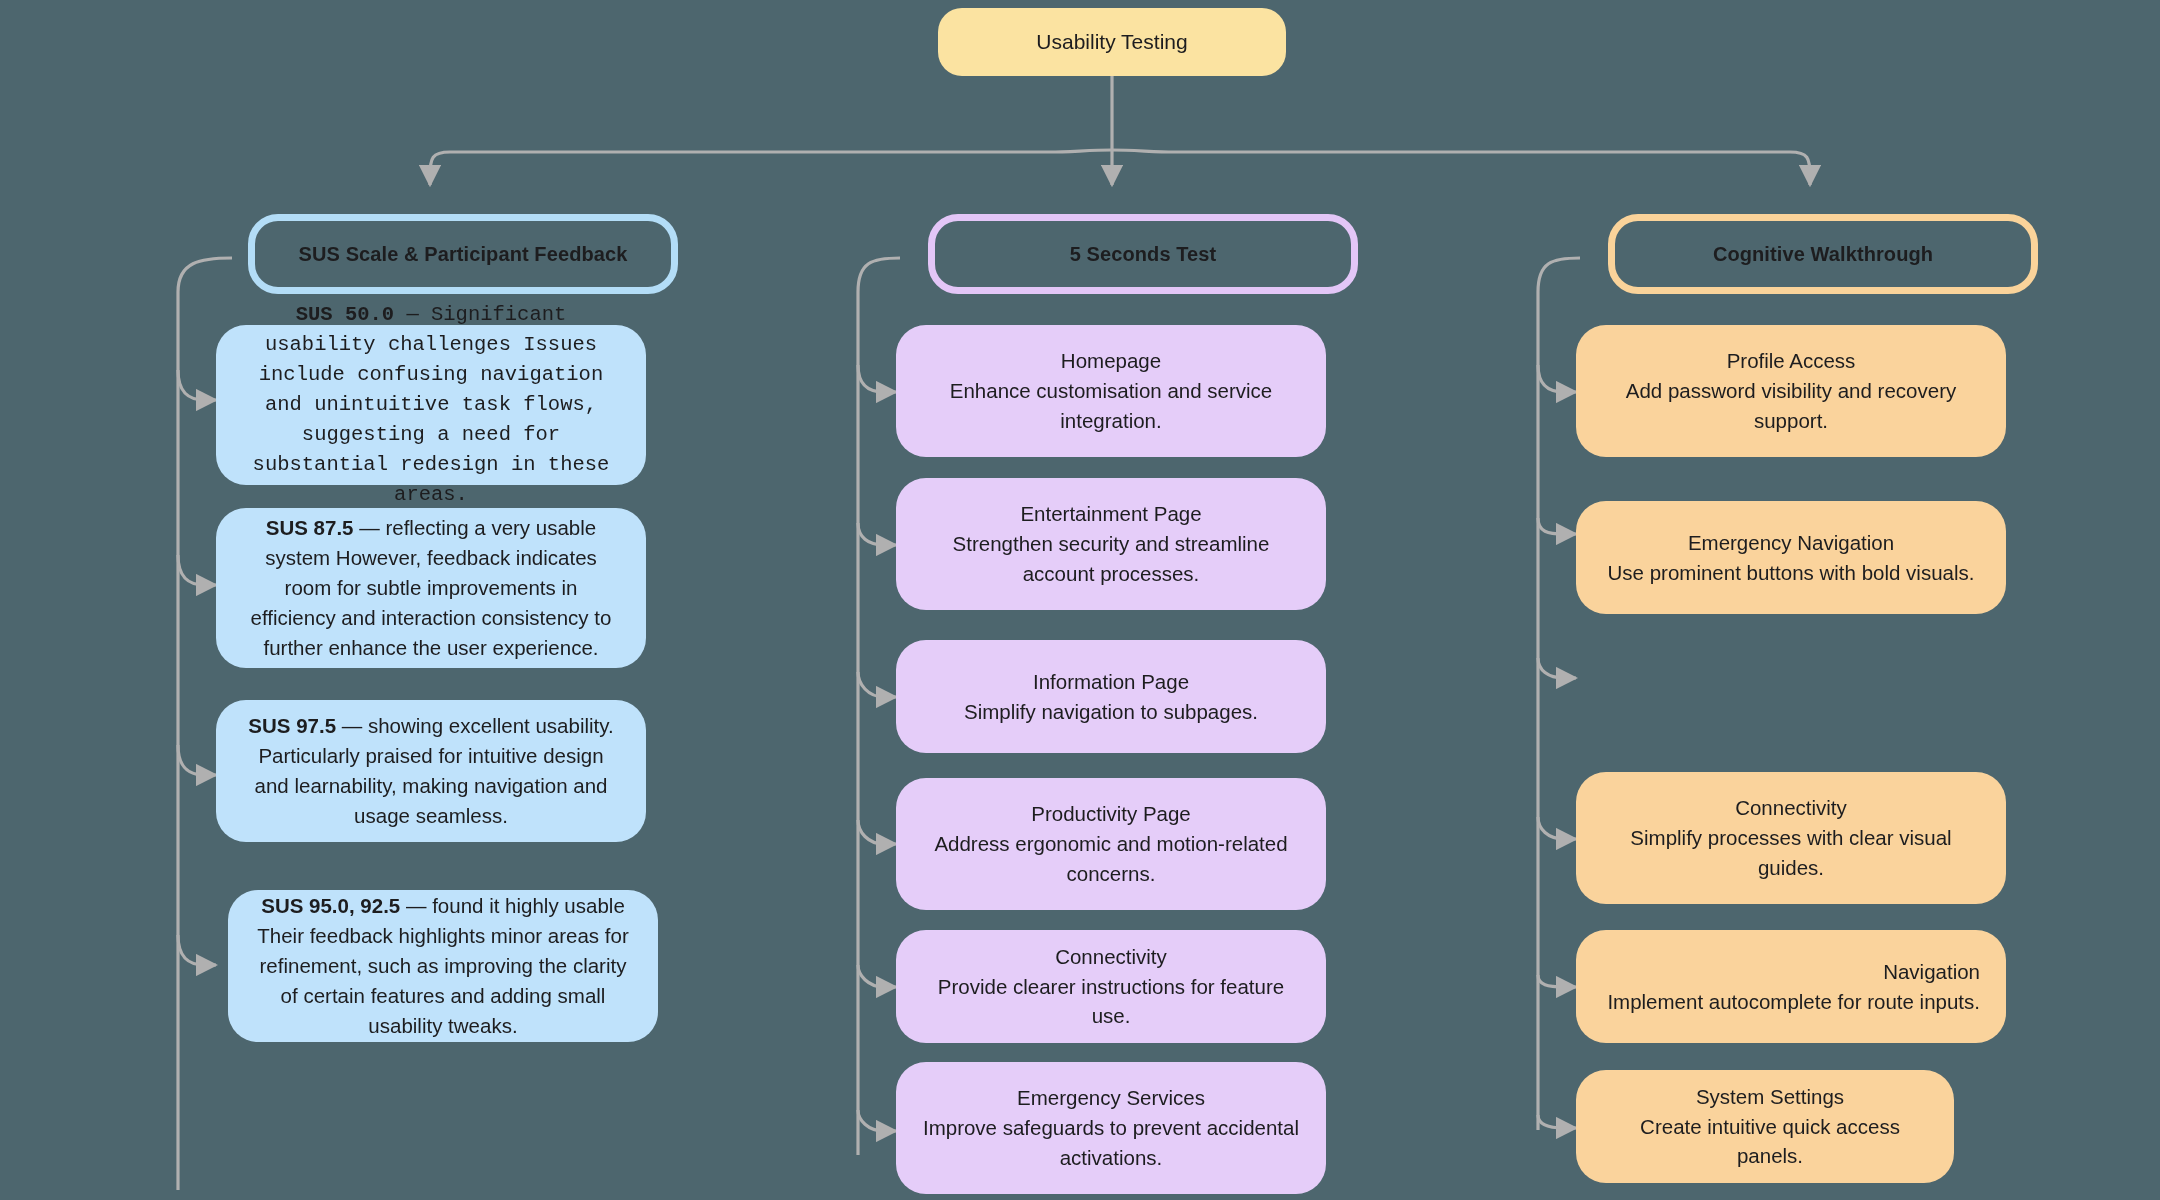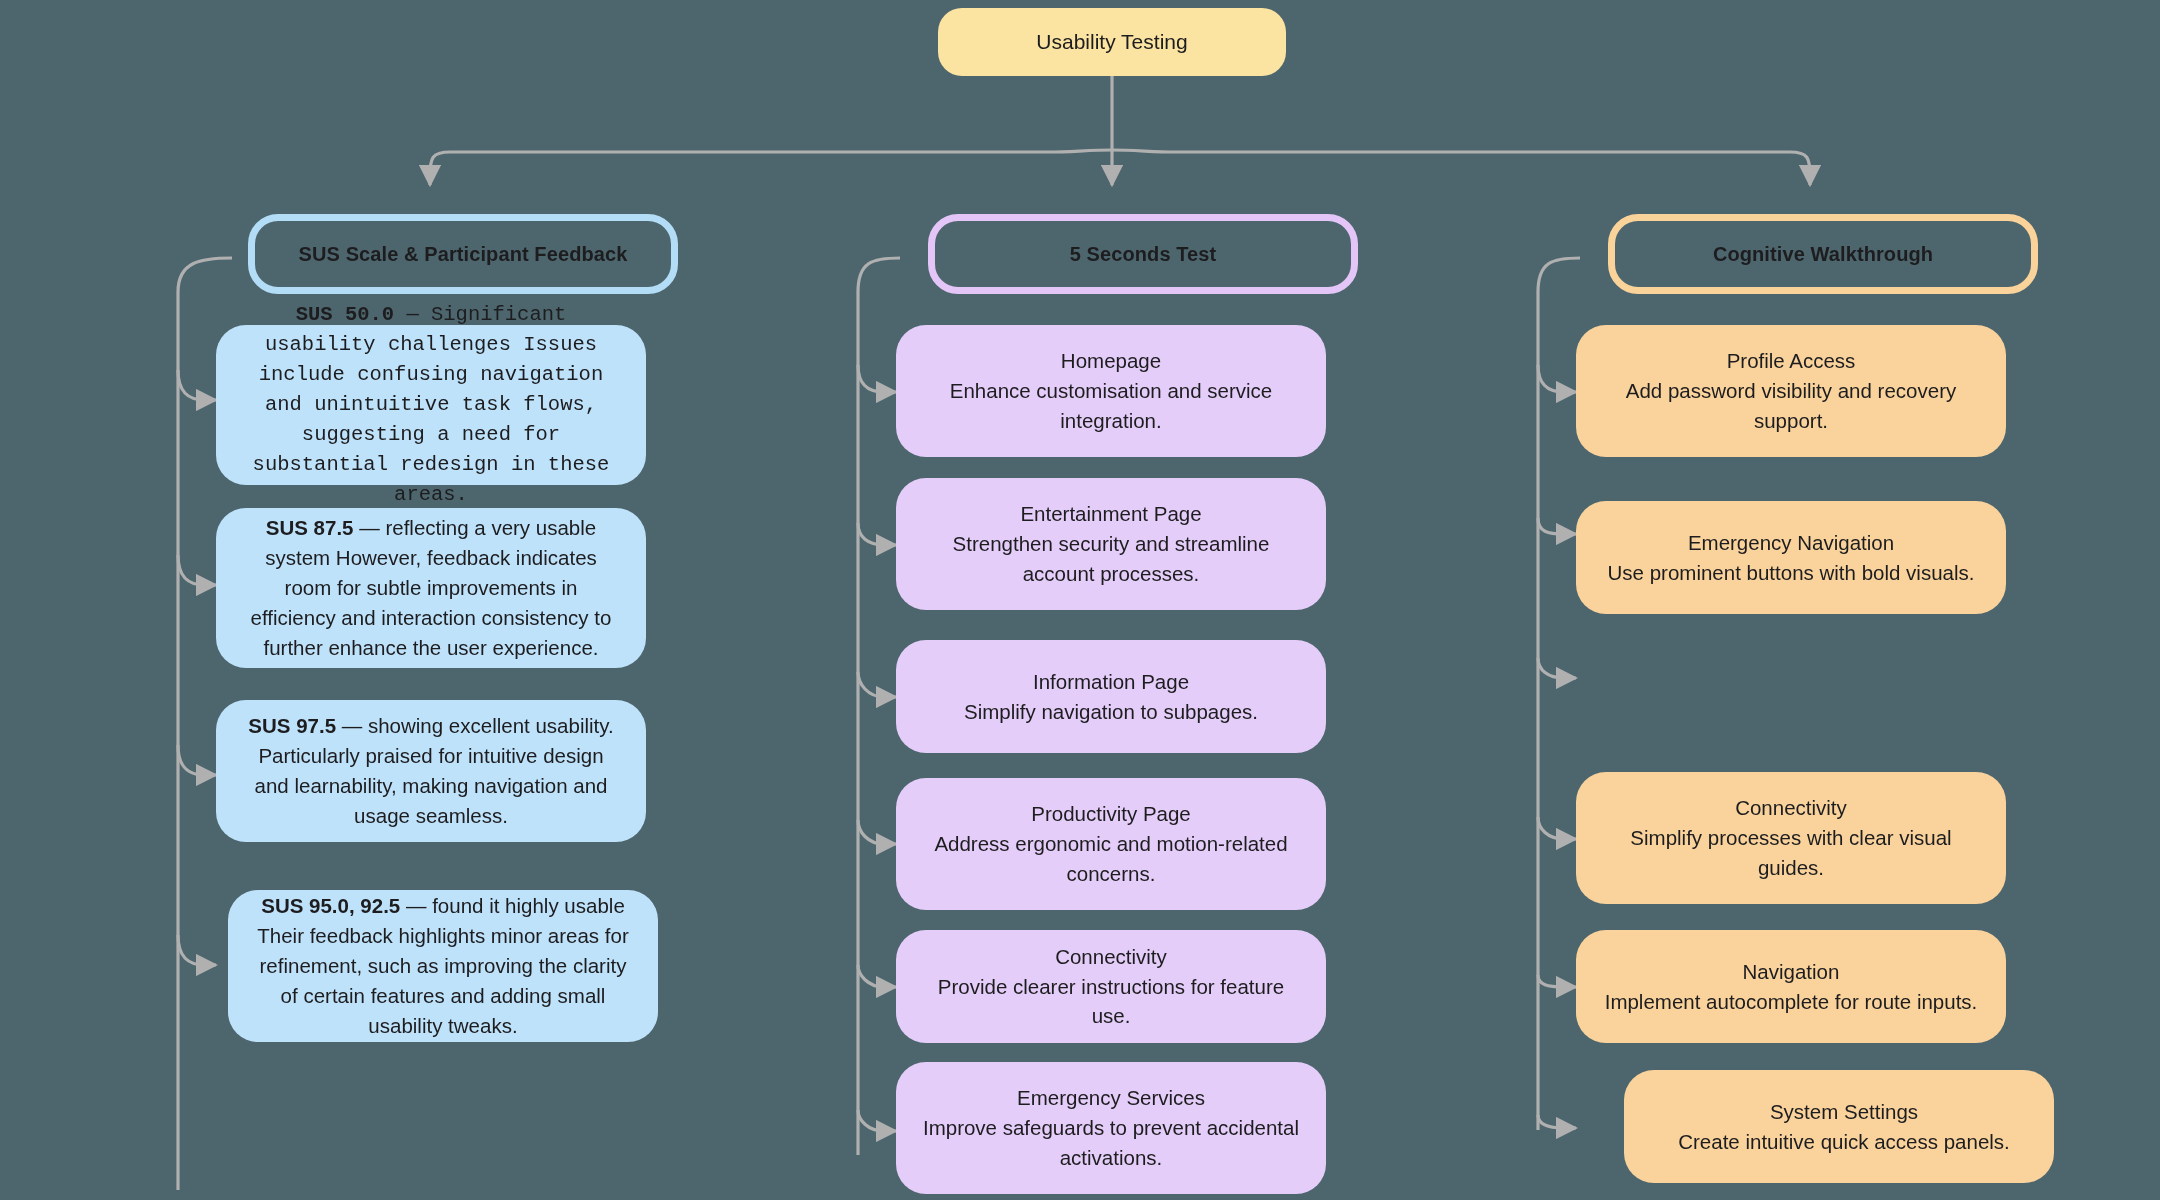--- a/index.html
+++ b/index.html
@@ -161,21 +161,21 @@
 
   <div class="node card orange" style="left:1576px; top:478px; width:430px; height:113px;margin-top:23px;">
     <div class="txt"><span>Emergency Navigation</span><br><span>Use prominent buttons with bold visuals.</span></div>
   </div>
 
 
   <div class="node card orange" style="left:1576px; top:772px; width:430px; height:132px;">
     <div class="txt"><span>Connectivity</span><br><span>Simplify processes with clear visual guides.</span></div>
   </div>
 
-  <div class="node card orange" style="left:1576px; top:930px; width:430px; height:113px;">
+  <div class="node card orange" style="left:1576px; top:930px; width:430px; height:113px;text-align:right;">
     <div class="txt"><span>Navigation</span><br><span>Implement autocomplete for route inputs.</span></div>
   </div>
 
-  <div class="node card orange" style="left:1624px; top:1070px; width:430px; height:113px;padding-left:36px;">
+  <div class="node card orange" style="left:1576px; top:1070px; width:378px; height:113px;padding-left:36px;">
     <div class="txt"><span>System Settings</span><br><span>Create intuitive quick access panels.</span></div>
   </div>
 
 </div>
 
 </body></html>

